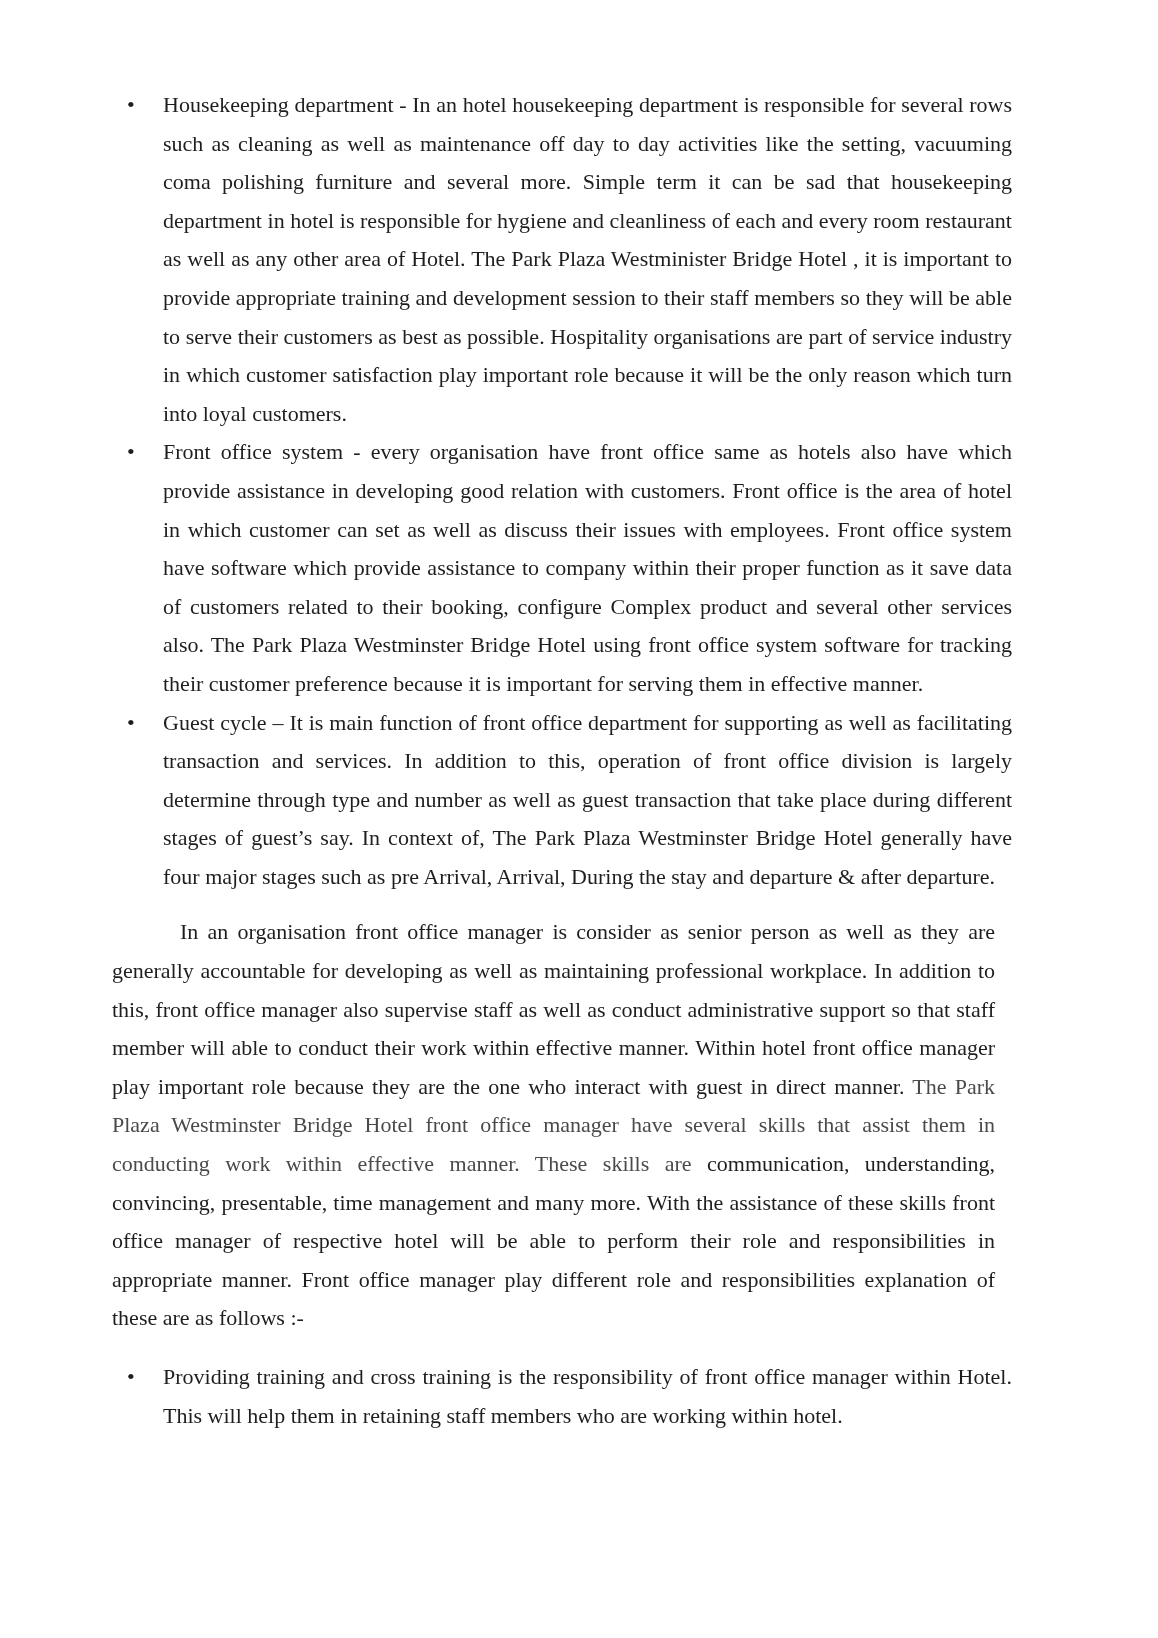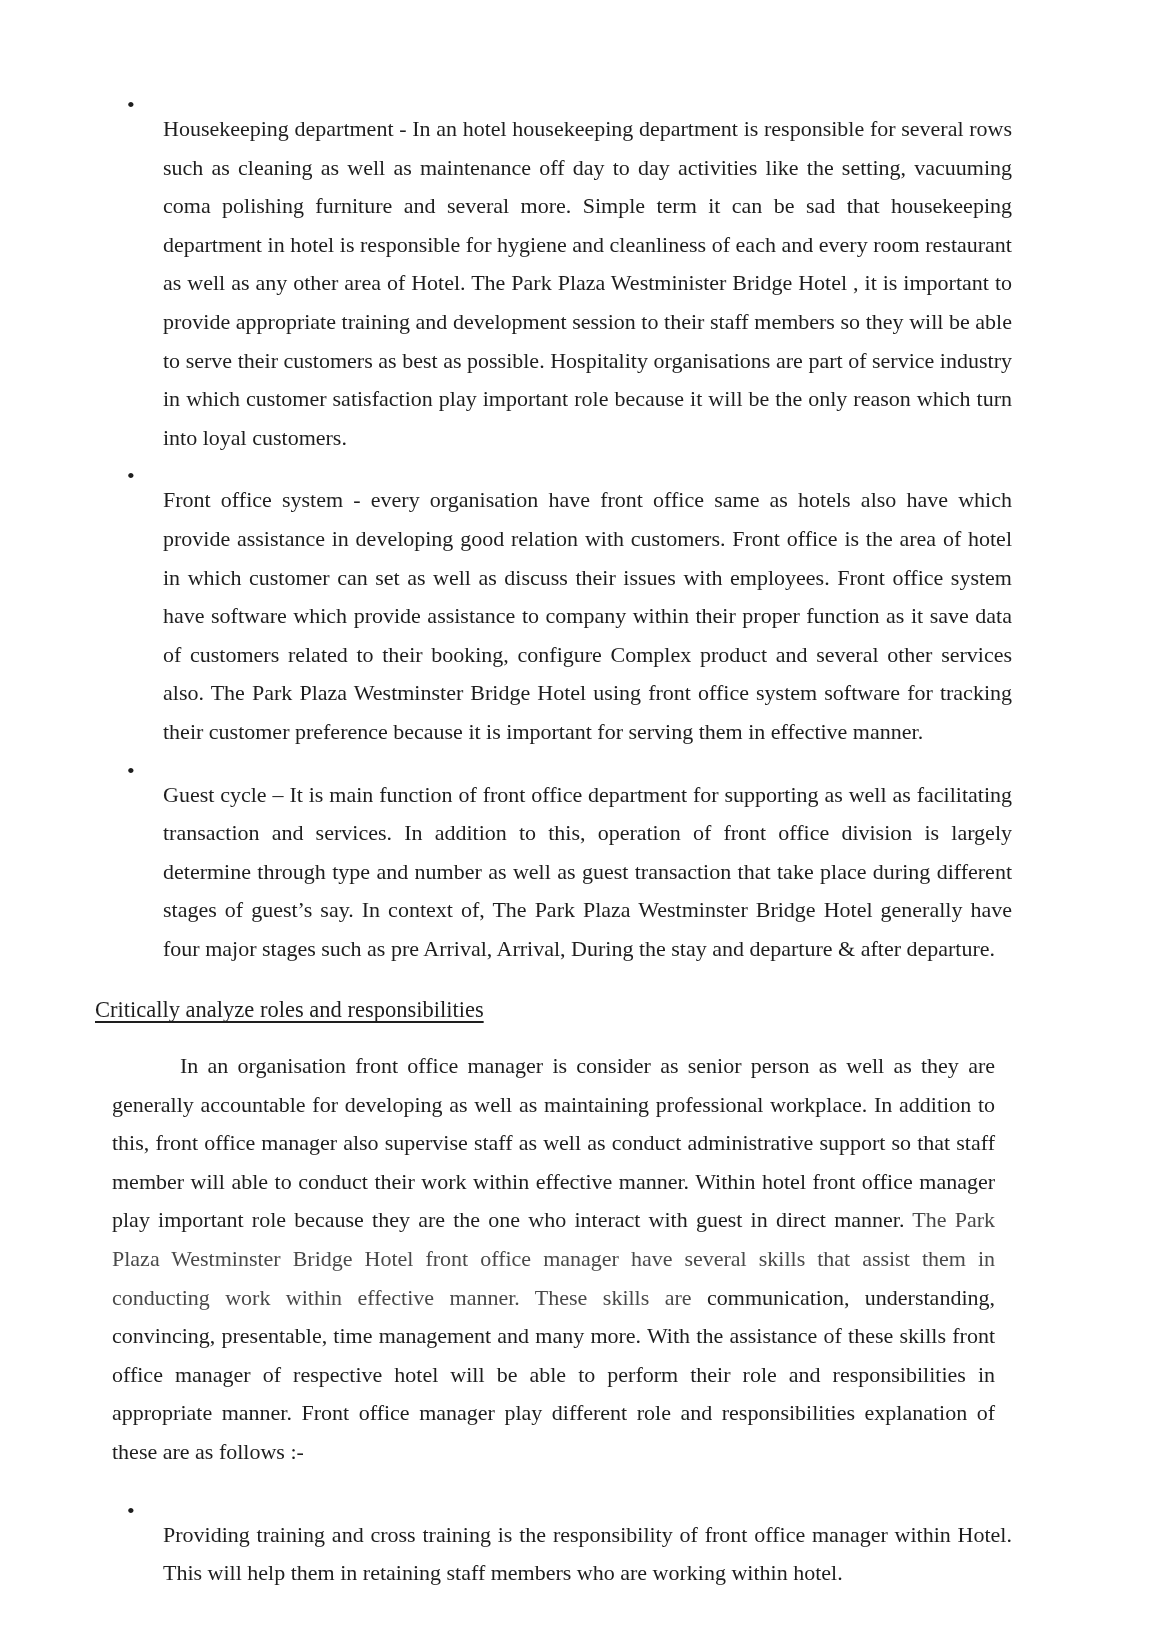--- a/index.html
+++ b/index.html
@@ -33,21 +33,20 @@
   .bullet {
     flex: 0 0 68px;
     width: 68px;
     box-sizing: border-box;
     padding-left: 32px;
     user-select: none;
   }
   .li-text {
     flex: 1 1 auto;
     text-align: justify;
-    margin-top: 24px;
   }
   h2.heading {
     margin: 23px 0 0 0;
     font-size: 22.5px;
     font-weight: 400;
     text-decoration: underline;
     text-underline-offset: 4px;
     color: #1e1e1e;
   }
   p.para {
@@ -72,21 +71,20 @@
     <li>
       <span class="bullet">•</span>
       <div class="li-text">Front office system - every organisation have front office same as hotels also have which provide assistance in developing good relation with customers. Front office is the area of hotel in which customer can set as well as discuss their issues with employees. Front office system have software which provide assistance to company within their proper function as it save data of customers related to their booking, configure Complex product and several other services also. The Park Plaza Westminster Bridge Hotel using front office system software for tracking their customer preference because it is important for serving them in effective manner.</div>
     </li>
     <li>
       <span class="bullet">•</span>
       <div class="li-text">Guest cycle – It is main function of front office department for supporting as well as facilitating transaction and services. In addition to this, operation of front office division is largely determine through type and number as well as guest transaction that take place during different stages of guest’s say. In context of, The Park Plaza Westminster Bridge Hotel generally have four major stages such as pre Arrival, Arrival, During the stay and departure &amp; after departure.</div>
     </li>
   </ul>
 
-  <h2 class="heading">Critically analyze roles and responsibilities</h2>
 
   <p class="para"><span style="color: rgb(30, 30, 30);">In an organisation front office manager is consider as senior person as well as they are generally accountable for developing as well as maintaining professional workplace. In addition to this, front office manager also supervise staff as well as conduct administrative support so that staff member will able to conduct their work within effective manner. Within hotel front office manager play important role because they are the one who interact with guest in direct manner. </span><span style="color: rgb(74, 74, 74);">The Park Plaza Westminster Bridge Hotel front office manager have several skills that assist them in conducting work within effective manner. These skills are </span><span style="color: rgb(30, 30, 30);">communication, understanding, convincing, presentable, time management and many more. With the assistance of these skills front office manager of respective hotel will be able to perform their role and responsibilities in appropriate manner. Front office manager play different role and responsibilities explanation of these are as follows :-</span></p>
 
   <ul class="blist blist-bottom">
     <li>
       <span class="bullet">•</span>
       <div class="li-text">Providing training and cross training is the responsibility of front office manager within Hotel. This will help them in retaining staff members who are working within hotel.</div>
     </li>
   </ul>
 

